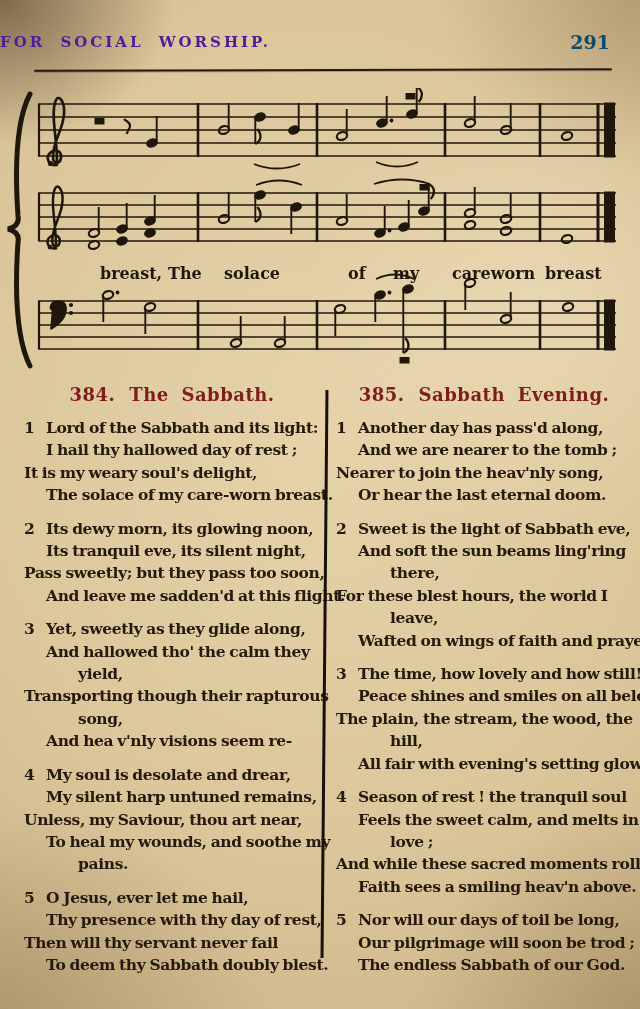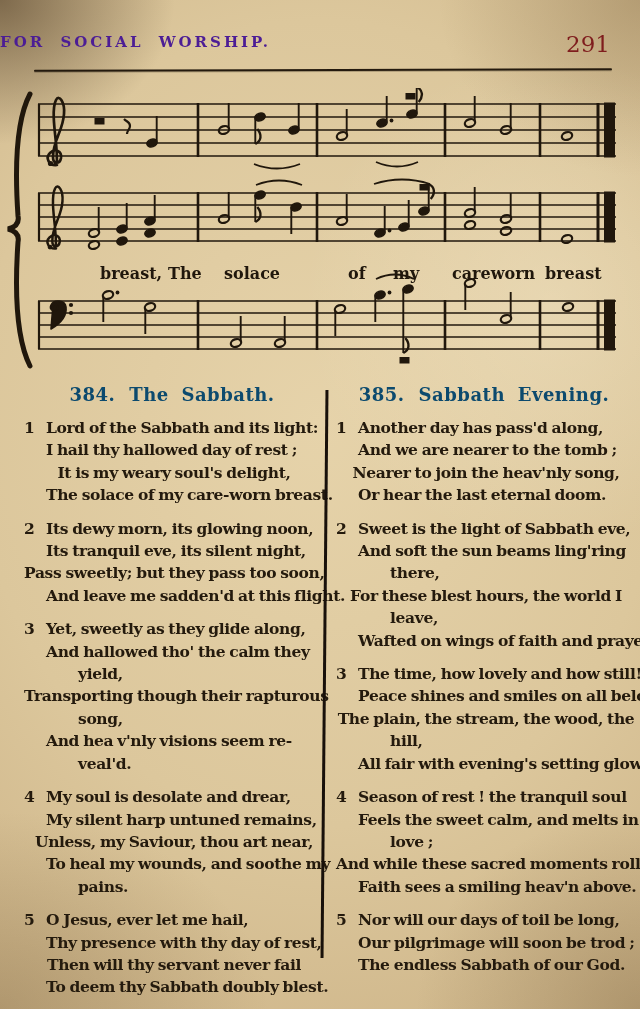--- a/index.html
+++ b/index.html
@@ -16,47 +16,47 @@
       radial-gradient(45% 25% at 100% 0%, rgba(110,85,50,.30), transparent 70%),
       radial-gradient(50% 28% at 100% 100%, rgba(116,92,58,.35), transparent 70%),
       radial-gradient(60% 28% at 0% 100%, rgba(116,92,58,.32), transparent 70%),
       radial-gradient(135% 100% at 50% 42%, #e6d3aa 0%, #dcc79c 40%, #cdb488 68%, #b79c6c 88%, #9f8457 100%);
   }
   .header-row{position:absolute;top:33px;left:0;right:0;height:24px;}
   .running-title{
     position:absolute;left:0;right:0;text-align:left;
     font-size:15px;font-weight:bold;letter-spacing:3px;word-spacing:7px;color:#4c1d95;
   }
-  .page-number{position:absolute;right:30px;top:-2px;font-size:23px;font-weight:normal;color:#7f1d1d;}
+  .page-number{position:absolute;right:30px;top:-2px;font-size:19px;font-weight:bold;color:#0c4a6e;}
   .header-rule{
     position:absolute;top:69px;left:34px;width:578px;height:2px;background:#241a0e;
     transform:rotate(-0.15deg);border-radius:2px;box-shadow:0 1px 0 rgba(36,26,14,.25);
   }
   .music{position:absolute;top:88px;left:0;width:640px;height:292px;}
   svg text.lyric{font-family:"DejaVu Serif",serif;font-size:16px;font-weight:bold;fill:#20170c;}
   .hymn-section{position:absolute;top:382px;left:0;right:0;bottom:0;}
   .column{box-sizing:border-box;}
   .col-left{position:absolute;left:8px;top:0;width:316px;padding-left:12px;}
   .col-right{position:absolute;left:332px;top:0;width:304px;}
   .col-divider{
     position:absolute;left:323px;top:8px;width:2.5px;height:568px;
     background:#18100a;transform:rotate(0.5deg);
   }
   .hymn-title{
     text-align:center;font-weight:bold;font-size:18px;letter-spacing:.5px;word-spacing:6px;
-    margin:2px 0 12px 0;color:#0c4a6e;
+    margin:2px 0 12px 0;color:#7f1d1d;
   }
   .hymn-title .gap{display:inline-block;width:14px;}
   .verse{margin-bottom:11px;}
   .line{
     position:relative;font-size:15.5px;line-height:22.4px;font-weight:bold;
     white-space:nowrap;letter-spacing:-0.35px;word-spacing:-1px;color:#241a0d;
   }
   .vnum{position:absolute;left:4px;}
-  .ind0{padding-left:4px;text-align:center;}
+  .ind0{padding-left:4px;}
   .ind1{padding-left:26px;}
   .ind2{padding-left:58px;}
 </style>
 </head>
 <body>
 
 <div class="paper"></div>
 
 <div class="header-row">
   <div class="running-title">FOR SOCIAL WORSHIP.</div>
@@ -241,21 +241,20 @@
           <div class="line ind0">Pass sweetly; but they pass too soon,</div>
           <div class="line ind1">And leave me sadden'd at this flight.</div>
         </div>
         <div class="verse">
           <div class="line ind1"><span class="vnum">3</span>Yet, sweetly as they glide along,</div>
           <div class="line ind1">And hallowed tho' the calm they</div>
           <div class="line ind2">yield,</div>
           <div class="line ind0">Transporting though their rapturous</div>
           <div class="line ind2">song,</div>
           <div class="line ind1">And hea v'nly visions seem re-</div>
-          <div class="line ind2">veal'd.</div>
         </div>
         <div class="verse">
           <div class="line ind1"><span class="vnum">4</span>My soul is desolate and drear,</div>
           <div class="line ind1">My silent harp untuned remains,</div>
           <div class="line ind0">Unless, my Saviour, thou art near,</div>
           <div class="line ind1">To heal my wounds, and soothe my</div>
           <div class="line ind2">pains.</div>
         </div>
         <div class="verse">
           <div class="line ind1"><span class="vnum">5</span>O Jesus, ever let me hail,</div>

